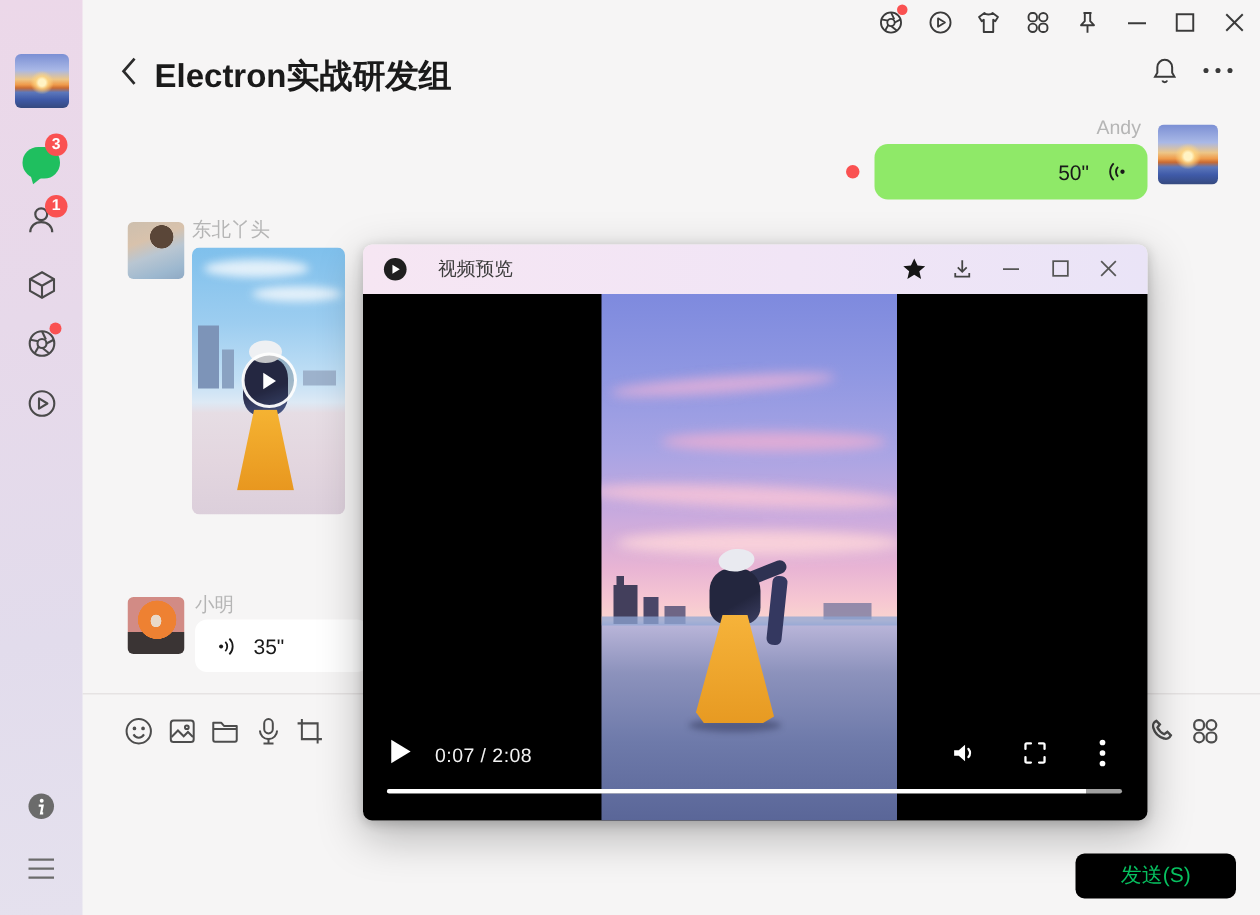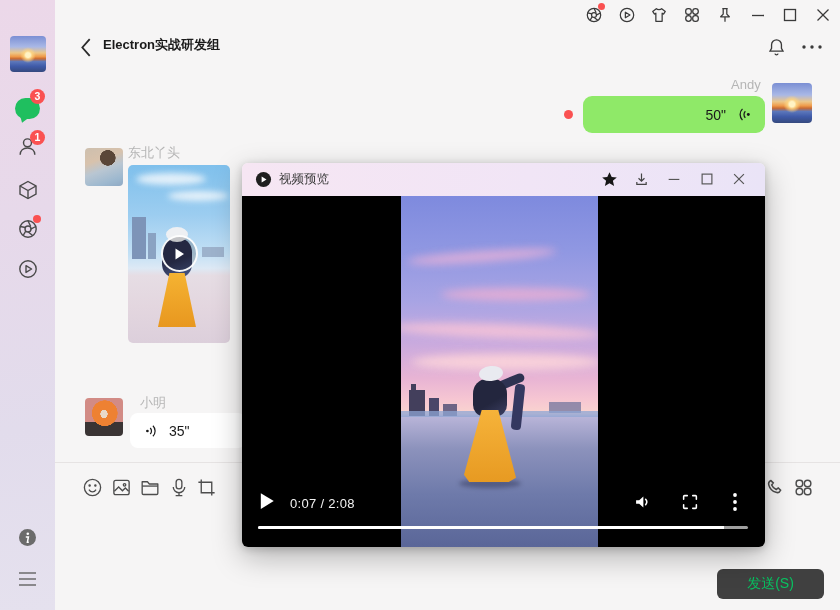--- a/index.html
+++ b/index.html
@@ -16,21 +16,21 @@
       radial-gradient(circle at 50% 53%, #fff3c4 0 9%, rgba(255,214,130,.8) 16%, rgba(255,190,110,0) 30%),
       linear-gradient(180deg,#7b8fd4 0%,#a9b8e6 30%,#edc687 47%,#ef9a4a 57%,#c96b33 63%,#5c77bb 71%,#3f5aa8 84%,#35497e 100%); }
   .sb-chat-bubble { position:absolute; left:15px; top:98px; width:25px; height:21px; background:#1fbf5f; border-radius:11px; }
   .sb-chat-bubble::after { content:""; position:absolute; left:4px; bottom:-4px; width:0; height:0;
     border-left:4px solid transparent; border-right:4px solid transparent; border-top:6px solid #1fbf5f; transform:rotate(18deg); }
   .badge { position:absolute; min-width:15px; height:15px; padding:0 4px; background:#fa5151; color:#fff;
     font-size:10.5px; line-height:15px; text-align:center; border-radius:8px; font-weight:bold; }
   .red-dot { position:absolute; width:8px; height:8px; border-radius:50%; background:#fa5151; }
 
   
-  .title { position:absolute; left:103px; top:36px; font-size:13px; color:#1a1a1a; }
+  .title { position:absolute; left:103px; top:36px; font-size:22px; color:#1a1a1a; }
   .name-label { position:absolute; font-size:13px; color:#b5b5b5; }
 
   
   .bubble-out { position:absolute; left:583px; top:96px; width:182px; height:37px; background:#8fe968; border-radius:9px;
     display:flex; align-items:center; justify-content:flex-end; gap:10px; padding-right:12px; font-size:14px; color:#191919; }
   .bubble-in { position:absolute; left:130px; top:413px; width:116px; height:35px; background:#ffffff; border-radius:8px;
     display:flex; align-items:center; gap:10px; padding-left:13px; font-size:14px; color:#191919; }
   .avatar { position:absolute; border-radius:4px; }
   .divider { position:absolute; left:55px; top:462px; width:785px; height:1px; background:#e6e3e3; }
 
@@ -41,30 +41,30 @@
   .thumb .bld { position:absolute; background:#7d94b8; }
   .t-person .hat { position:absolute; left:38px; top:62px; width:22px; height:15px; border-radius:50%; background:#eef0f3; }
   .t-person .torso { position:absolute; left:34px; top:74px; width:30px; height:38px; border-radius:35%; background:linear-gradient(160deg,#2c3050 55%,#4a5a8a 100%); }
   .t-person .skirt { position:absolute; left:30px; top:108px; width:38px; height:54px;
     clip-path:polygon(30% 0,70% 0,100% 100%,0 100%); background:linear-gradient(180deg,#f5b332,#e8971f); }
   .play-overlay { position:absolute; left:33px; top:70px; width:37px; height:37px; border-radius:50%;
     border:2.5px solid rgba(255,255,255,.95); background:rgba(0,0,0,.18); display:flex; align-items:center; justify-content:center; }
 
   
   .tool { position:absolute; top:477px; color:#4d4d4d; }
-  .send-btn { position:absolute; left:717px; top:569px; width:107px; height:30px; background:#404040; border:none;
+  .send-btn { position:absolute; left:717px; top:569px; width:107px; height:30px; background:#000000; border:none;
     border-radius:6px; color:#07c160; font-size:14px; font-family:inherit; cursor:pointer; }
 
   
   .modal { position:absolute; left:242px; top:163px; width:523px; height:384px; border-radius:6px; z-index:30;
     box-shadow:0 10px 30px rgba(0,0,0,.28), 0 2px 8px rgba(0,0,0,.18); }
   .m-titlebar { position:relative; height:33px; border-radius:6px 6px 0 0;
     background:linear-gradient(90deg,#f6e6f3 0%,#f1e5f6 55%,#eae4f7 100%);
     display:flex; align-items:center; }
-  .m-title { margin-left:7px; font-size:12.5px; color:#3c3c3c; }
+  .m-title { margin-left:20px; font-size:12.5px; color:#3c3c3c; }
   .m-ico { position:absolute; top:8px; width:16px; height:16px; color:#4c4c4c; cursor:pointer; }
   .m-body { position:relative; height:351px; background:#000; border-radius:0 0 6px 6px; overflow:hidden; }
 
   
   .vframe { position:absolute; left:159px; top:0; width:197px; height:351px; overflow:hidden;
     background:linear-gradient(180deg,#7e8ade 0%,#8f97e2 15%,#a8a4e4 30%,#c9aade 42%,#e8b4d4 52%,#f6c6d2 58%,#f9d4cf 62%,#b8b4d8 63%,#8c92bc 72%,#6e7aaa 85%,#5a6698 100%); }
   .vframe .cloud { position:absolute; border-radius:50%; filter:blur(4px); }
   .vframe .bld { position:absolute; background:#433f5c; }
   .vframe .wall { position:absolute; left:0; top:215px; width:197px; height:6px; background:#8ea6d4; opacity:.75; }
   .v-person .hat { position:absolute; left:78px; top:170px; width:24px; height:15px; border-radius:50%; background:#e9eaf0; transform:rotate(-6deg); }
@@ -264,21 +264,21 @@
         </svg>
       </div>
     </div>
   </div>
 
   <div>
     <div class="avatar" style="left:85px;top:398px;width:38px;height:38px;
       background:radial-gradient(ellipse at 50% 42%, #e9d9c9 0 13%, rgba(233,217,201,0) 14%),
       radial-gradient(circle at 52% 40%, #ee8132 0 42%, rgba(238,129,50,0) 43%),
       linear-gradient(180deg,#d28b85 0 62%,#3a3434 62% 100%);"></div>
-    <span class="name-label" style="left:140px;top:394px;">小明</span>
+    <span class="name-label" style="left:130px;top:394px;">小明</span>
     <div class="bubble-in">
       <svg width="16" height="16" viewBox="0 0 20 20">
         <circle cx="5.5" cy="10" r="1.7" fill="#191919"></circle>
         <path d="M9 6.2a5.3 5.3 0 0 1 0 7.6M12.4 3.4a9.3 9.3 0 0 1 0 13.2" stroke="#191919" stroke-width="1.5" fill="none"></path>
       </svg>
       <span>35"</span>
     </div>
   </div>
 
   <div class="divider"></div>

